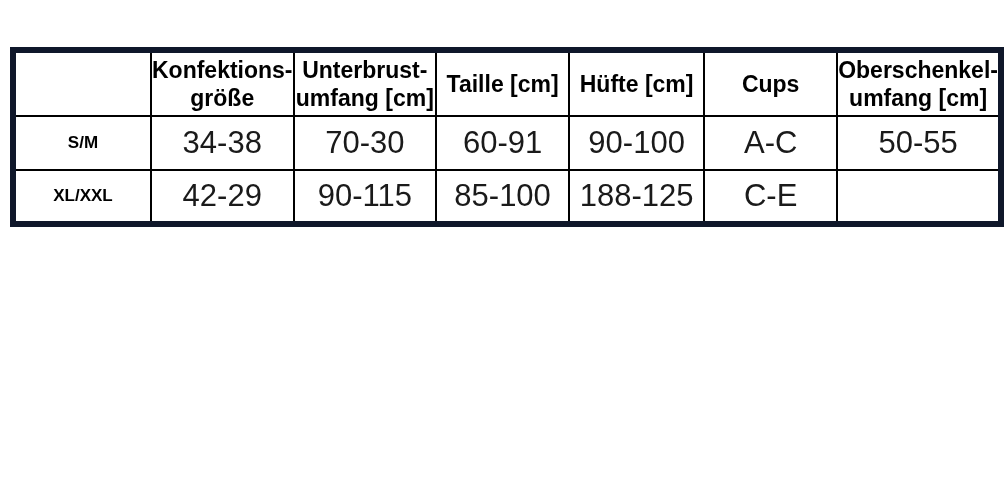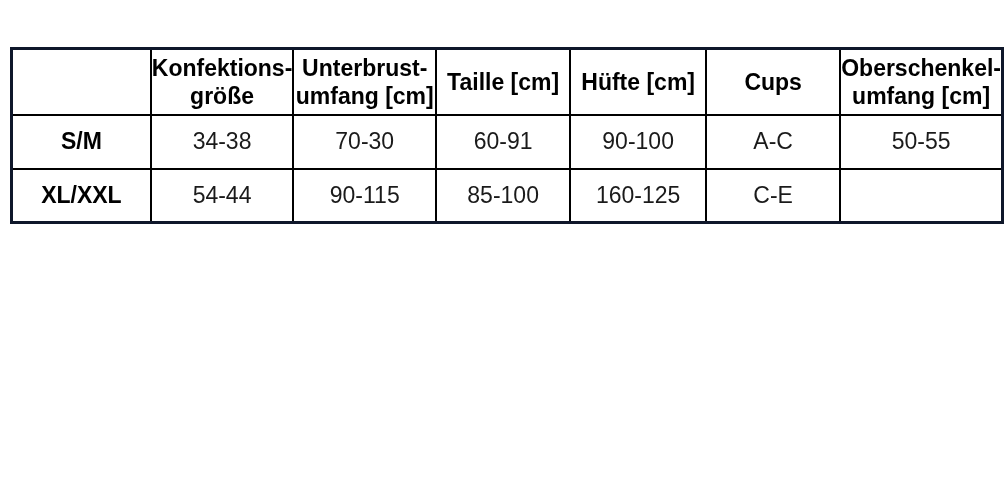--- a/index.html
+++ b/index.html
@@ -16,47 +16,47 @@
     -webkit-font-smoothing: antialiased;
   }
   .table-wrap {
     position: absolute;
     left: 10px;
     top: 47px;
   }
   table.size-chart {
     border-collapse: collapse;
     table-layout: fixed;
-    border: 3px solid #0f172a;
+    border: 6px solid #0f172a;
   }
   .size-chart th,
   .size-chart td {
     border: 2px solid #000000;
     text-align: center;
     vertical-align: middle;
     padding: 0;
     overflow: hidden;
   }
   .size-chart thead tr { height: 66px; }
   .size-chart tbody tr { height: 54px; }
 
   .size-chart thead th {
     font-weight: bold;
     font-size: 23px;
     color: #000000;
     line-height: 28px;
   }
   .size-chart tbody th {
     font-weight: bold;
-    font-size: 23px;
+    font-size: 17px;
     color: #000000;
   }
   .size-chart td {
     font-weight: normal;
-    font-size: 23px;
+    font-size: 31px;
     color: #1a1a1a;
   }
   .hl { line-height: 28px; }
 
   col.c0 { width: 140px; }
   col.c1 { width: 137px; }
   col.c2 { width: 143px; }
   col.c3 { width: 135px; }
   col.c4 { width: 137px; }
   col.c5 { width: 135px; }
@@ -107,22 +107,22 @@
         <th>S/M</th>
         <td>34-38</td>
         <td>70-30</td>
         <td>60-91</td>
         <td>90-100</td>
         <td>A-C</td>
         <td>50-55</td>
       </tr>
       <tr>
         <th>XL/XXL</th>
-        <td>54-44</td>
+        <td>42-29</td>
         <td>90-115</td>
         <td>85-100</td>
-        <td>160-125</td>
+        <td>188-125</td>
         <td>C-E</td>
         <td></td>
       </tr>
     </tbody>
   </table>
 </div>
 
 </body></html>

